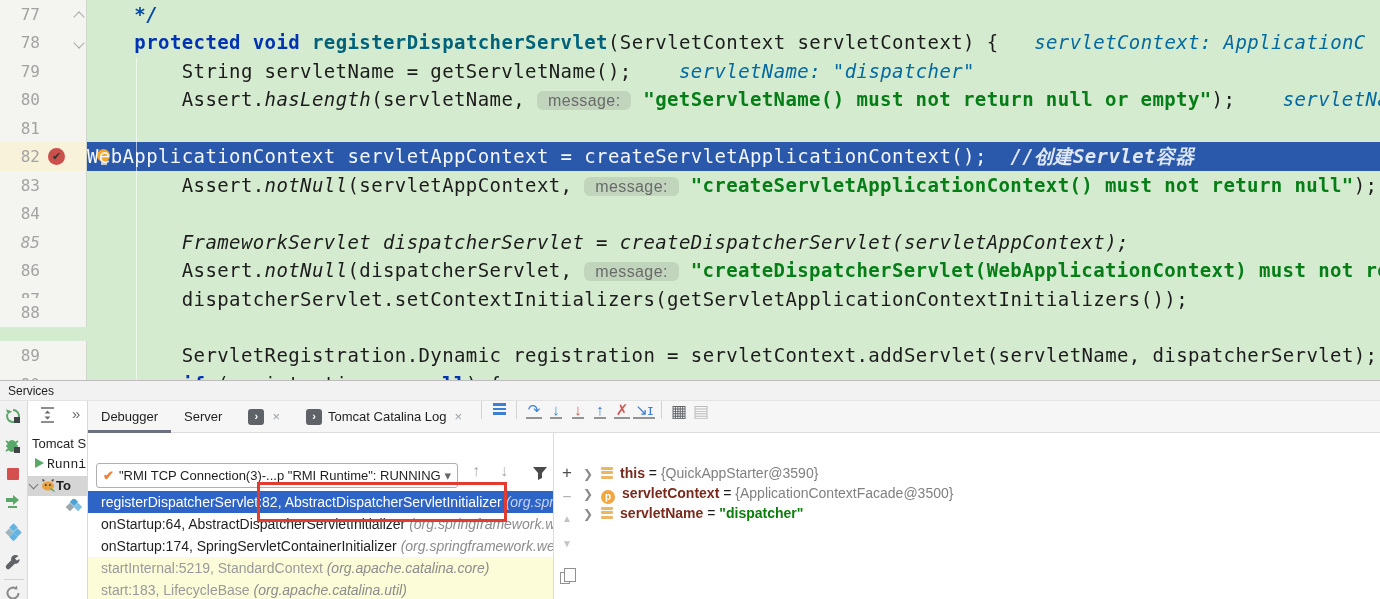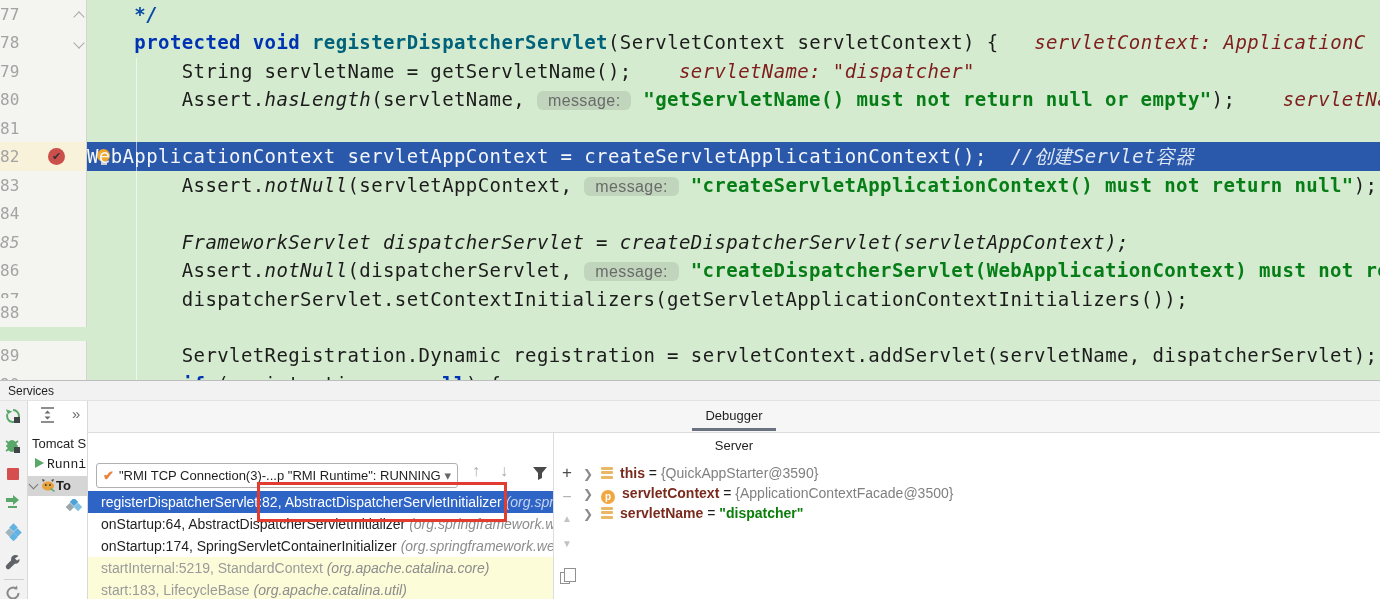--- a/index.html
+++ b/index.html
@@ -8,29 +8,29 @@
   #stage { position:relative; width:1380px; height:599px; }
 
   
   #editor { position:absolute; left:0; top:0; width:1380px; height:380px;
             background:#d4ebcf; overflow:hidden; }
   .line { position:absolute; left:0; width:1380px; height:29px; line-height:29px; white-space:pre; }
   .gut  { position:absolute; left:0; top:0; width:87px; height:29px; background:#f4f4f1;
           border-right:1px solid #cfd6cc; }
   .exec .gut { background:#f8f2da; }
   .execbg { position:absolute; left:87px; right:0; top:0; height:29px; background:#2a58aa; }
-  .ln   { position:absolute; left:0; top:0; width:40px; color:#a3a3a3;
+  .ln   { position:absolute; left:0; top:0; width:40px; text-align:right; color:#a3a3a3;
           font-family:"DejaVu Sans Mono", monospace; font-size:16px; }
   .code { position:absolute; left:87px; top:0; right:0; font-family:"DejaVu Sans Mono", monospace;
           font-size:19px; letter-spacing:0.4px; color:#1c1c1c; white-space:pre; overflow:hidden; }
   .pl{color:#1c1c1c}.kw{color:#0033b3;font-weight:bold}.decl{color:#00627a;font-weight:bold}
   .it{font-style:italic}.str{color:#067d17;font-weight:bold}
-  .hint{color:#7f1d1d;font-style:italic}
+  .hint{color:#0369a1;font-style:italic}
   .doc{color:#0747a6;font-weight:bold;font-style:italic}
-  .wht{color:#f4f7fb}.cmt{color:#dfe8f4;font-weight:normal;font-style:italic}
+  .wht{color:#f4f7fb}.cmt{color:#dfe8f4;font-weight:bold;font-style:italic}
   .pill{font-family:"Liberation Sans",sans-serif;font-size:16px;color:#6a6a6a;
         background:rgba(0,0,0,0.09);border-radius:6px;padding:1px 11px;font-style:normal}
   .bp { position:absolute; left:48px; top:6px; width:17px; height:17px; border-radius:50%;
         background:#cb4f4a; color:#343434; font-size:11px; line-height:17px; text-align:center; }
   .bulb { position:absolute; left:97px; top:7px; width:13px; height:13px; border-radius:50%;
           background:#f0a72c; }
   .bulb:after{ content:""; position:absolute; left:3.5px; top:13px; width:6px; height:3px; background:#c8cdd4; }
   .fold { position:absolute; left:75px; top:11px; width:8px; height:8px;
           border:solid #a9a9a9; border-width:0 1.5px 1.5px 0; }
   .fold.up   { transform:rotate(-135deg); top:13px; }
@@ -52,21 +52,21 @@
   .trow { position:absolute; left:0; width:60px; height:20px; line-height:20px; white-space:nowrap; }
   .trow.sel { background:#d5d5d5; }
   .runtri { display:inline-block; width:0; height:0; border-left:9px solid #59a869;
             border-top:5px solid transparent; border-bottom:5px solid transparent; margin:0 3px 0 7px;}
   .chev { display:inline-block; width:7px; height:7px; border:solid #757575;
           border-width:0 1.5px 1.5px 0; transform:rotate(45deg); margin:0 4px 2px 2px; }
 
   
   #dbg { position:absolute; left:88px; top:20px; width:1292px; height:199px; }
   #tabrow { position:absolute; left:0; top:0; width:1292px; height:32px; background:#f6f6f6;
-            border-bottom:1px solid #dcdcdc; display:flex; align-items:center;flex-direction:column; }
+            border-bottom:1px solid #dcdcdc; display:flex; align-items:flex-start; }
   .tab { position:relative; height:32px; line-height:30px; padding:0 13px; display:flex;
          align-items:center; gap:6px; color:#1f1f1f; }
   .tab.sel:after { content:""; position:absolute; left:0; bottom:0; width:100%; height:3px; background:#6a7280; }
   .conicon { display:inline-block; width:16px; height:16px; background:#5f6368; border-radius:3px;
              color:#fff; font-size:11px; line-height:15px; text-align:center; font-weight:bold; }
   .tclose { color:#9aa0a6; font-size:13px; margin-left:2px; }
   .vsep { width:1px; height:18px; background:#d2d2d2; margin:0 6px; }
   .dicon { width:22px; text-align:center; font-size:15px; }
   .blue{color:#3c7fd5}.red{color:#cf5b56}.dgray{color:#5f6368}.lgray{color:#bdbdbd}
   .stepbase{ display:inline-block; line-height:15px; border-bottom:2px solid #949494; padding:0 2px;}

